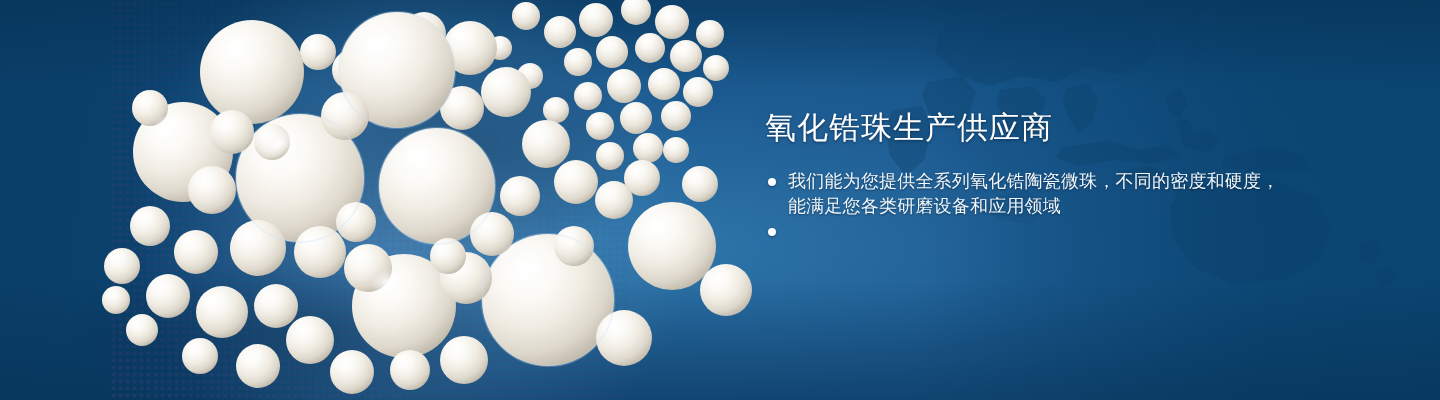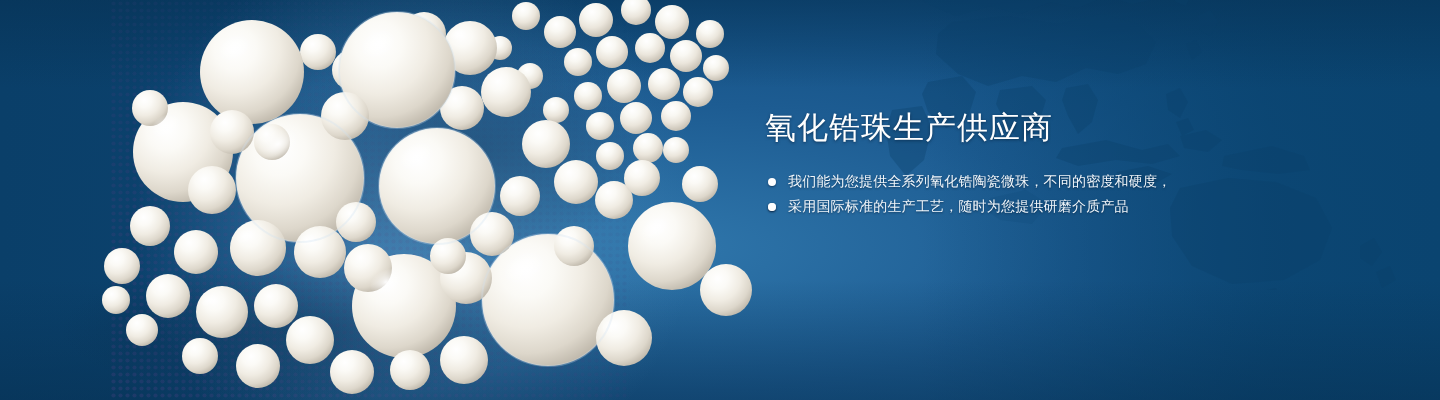--- a/index.html
+++ b/index.html
@@ -113,21 +113,21 @@
   .bullets {
     list-style: none;
     margin: 0;
     padding: 0;
     margin-top: 21px;
   }
   .bullet {
     position: relative;
     padding-left: 23px;
     color: #f2f7fb;
-    font-size: 14px;
+    font-size: 18px;
     line-height: 25px;
     letter-spacing: 0.2px;
     text-shadow: 0 1px 2px rgba(0,18,38,0.5);
   }
   .bullet .dot {
     position: absolute;
     left: 3px;
     top: 9px;
     width: 8px;
     height: 8px;
@@ -353,27 +353,24 @@
 
   <div class="copy">
 
     <h1 class="headline">氧化锆珠生产供应商</h1>
 
     <ul class="bullets">
 
       <li class="bullet">
         <span class="dot"></span>
         <span class="l1">我们能为您提供全系列氧化锆陶瓷微珠，不同的密度和硬度，</span>
+        <span class="l2">能满足您各类研磨设备和应用领域</span>
       </li>
 
       <li class="bullet">
         <span class="dot"></span>
       </li>
 
-      <li class="bullet">
-        <span class="dot"></span>
-        <span class="l1">采用国际标准的生产工艺，随时为您提供研磨介质产品</span>
-      </li>
 
     </ul>
   </div>
 
 </div>
 
 </body></html>

